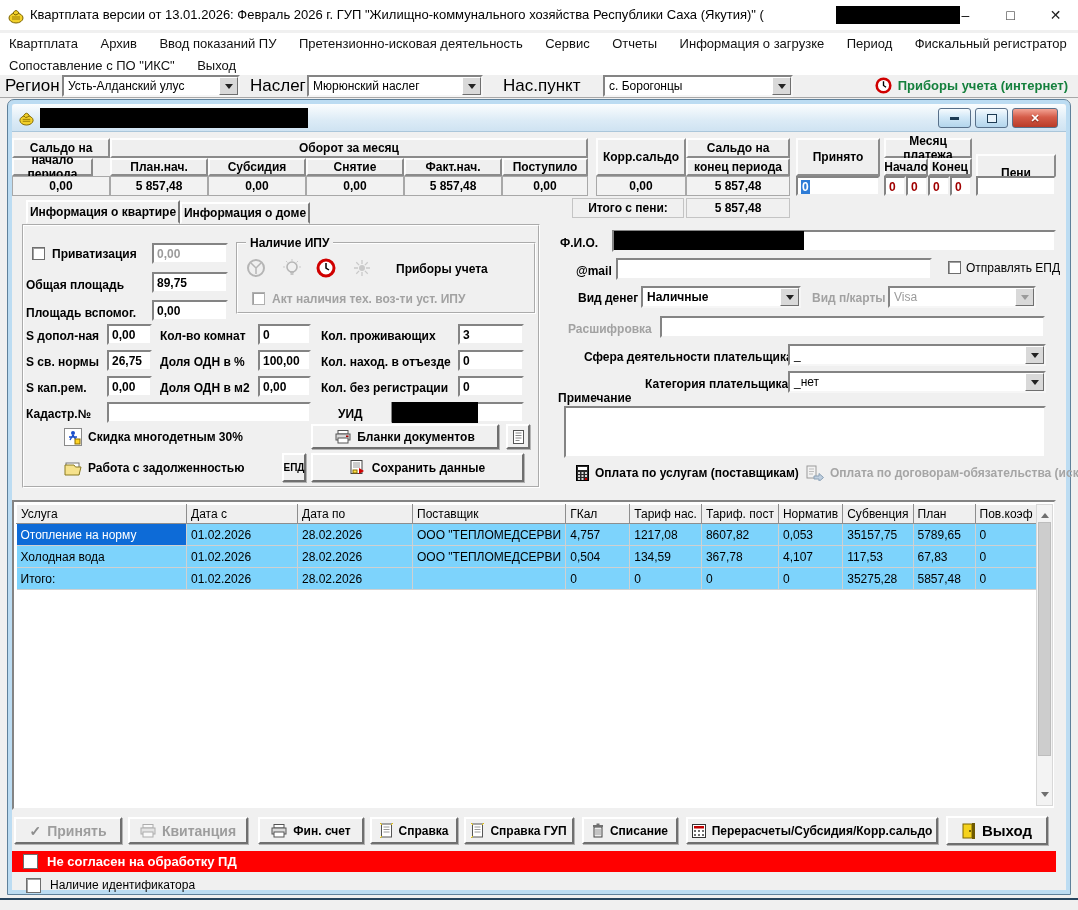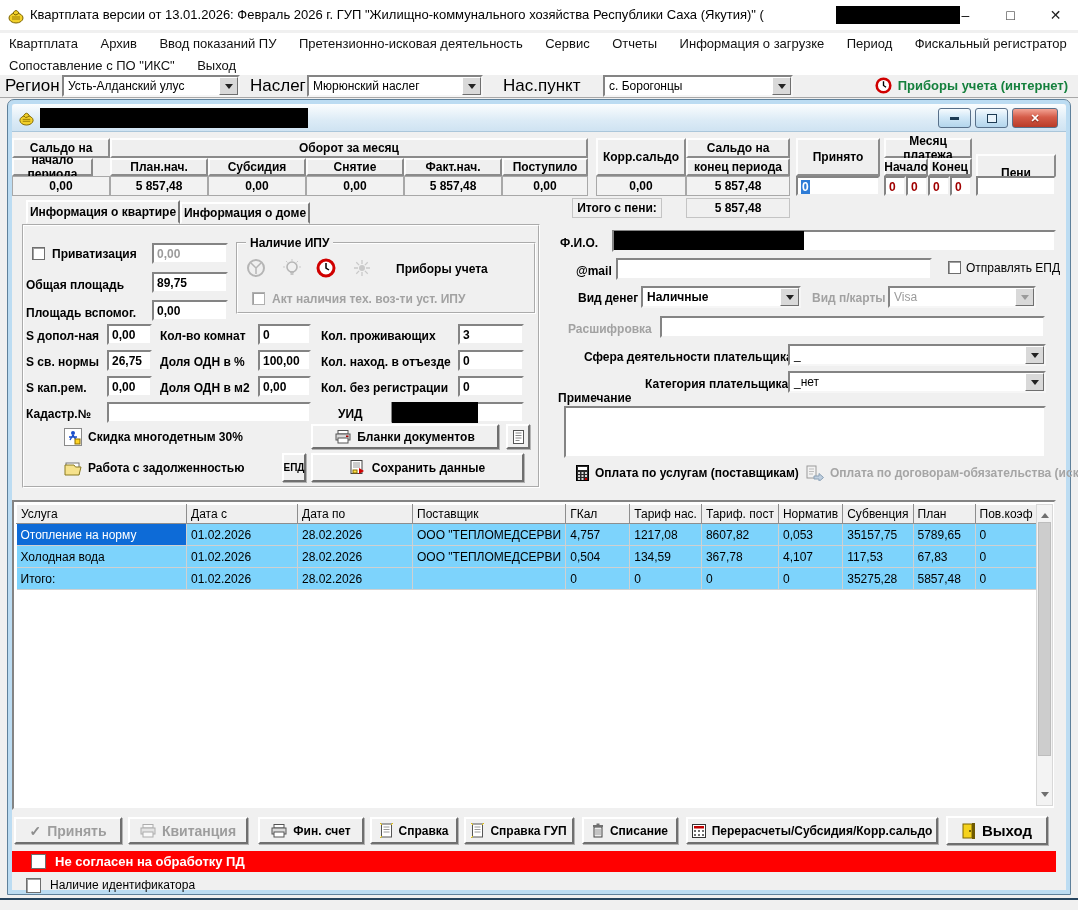--- a/index.html
+++ b/index.html
@@ -172,21 +172,21 @@
   <div class="abs vcell" style="left:208px;top:176px;width:98px;height:20px">0,00</div>
   <div class="abs vcell" style="left:306px;top:176px;width:98px;height:20px">0,00</div>
   <div class="abs vcell" style="left:404px;top:176px;width:98px;height:20px">5 857,48</div>
   <div class="abs vcell" style="left:502px;top:176px;width:86px;height:20px">0,00</div>
 
   <div class="abs hcell" style="left:596px;top:138px;width:90px;height:38px">Корр.сальдо</div>
   <div class="abs hcell" style="left:686px;top:138px;width:104px;height:20px">Сальдо на</div>
   <div class="abs hcell" style="left:686px;top:158px;width:104px;height:18px">конец периода</div>
   <div class="abs vcell" style="left:596px;top:176px;width:90px;height:20px">0,00</div>
   <div class="abs vcell" style="left:686px;top:176px;width:104px;height:20px">5 857,48</div>
-  <div class="abs vcell" style="left:572px;top:198px;width:90px;height:20px;background:#f0f0f0;border-color:#c4c4c4">Итого с пени:</div>
+  <div class="abs vcell" style="left:572px;top:198px;width:112px;height:20px;background:#f0f0f0;border-color:#c4c4c4">Итого с пени:</div>
   <div class="abs vcell" style="left:686px;top:198px;width:104px;height:20px;background:#f0f0f0;border-color:#c4c4c4">5 857,48</div>
 
   <div class="abs hcell" style="left:796px;top:138px;width:84px;height:38px">Принято</div>
   <div class="abs fld" style="left:796px;top:176px;width:84px;height:20px"><span class="sel">0</span></div>
 
   <div class="abs hcell" style="left:884px;top:138px;width:88px;height:20px">Месяц платежа</div>
   <div class="abs hcell" style="left:884px;top:158px;width:44px;height:18px">Начало</div>
   <div class="abs hcell" style="left:928px;top:158px;width:44px;height:18px">Конец</div>
   <div class="abs fld" style="left:884px;top:176px;width:22px;height:20px;color:#a00000">0</div>
   <div class="abs fld" style="left:906px;top:176px;width:22px;height:20px;color:#a00000">0</div>
@@ -563,21 +563,21 @@
     <span>
         <svg width="14" height="16" viewBox="0 0 14 16">
           <rect x="1" y="1" width="9" height="14" fill="#f5d21d" stroke="#7c6400"></rect>
           <rect x="10" y="0" width="3" height="16" fill="#6f5a00"></rect>
           <circle cx="8" cy="8" r="1" fill="#4d3e00"></circle>
         </svg>
       </span>
     <span>Выход</span>
   </div>
 
-  <div class="abs redbar" style="left:12px;top:851px;width:1044px;height:21px;display:flex;align-items:center;gap:9px;padding-left:19px">
+  <div class="abs redbar" style="left:12px;top:851px;width:1044px;height:21px;display:flex;align-items:center;gap:9px;padding-left:11px">
     <span class="cb" style="box-shadow:none"></span>
     <span class="redtxt">Не согласен на обработку ПД</span>
   </div>
 
   <div class="abs" style="left:12px;top:876px;width:1044px;height:18px;display:flex;align-items:center;gap:9px;padding-left:14px;box-sizing:border-box">
     <span class="cb"></span>
     <span style="font-size:12px">Наличие идентификатора</span>
   </div>
 
 </div>

